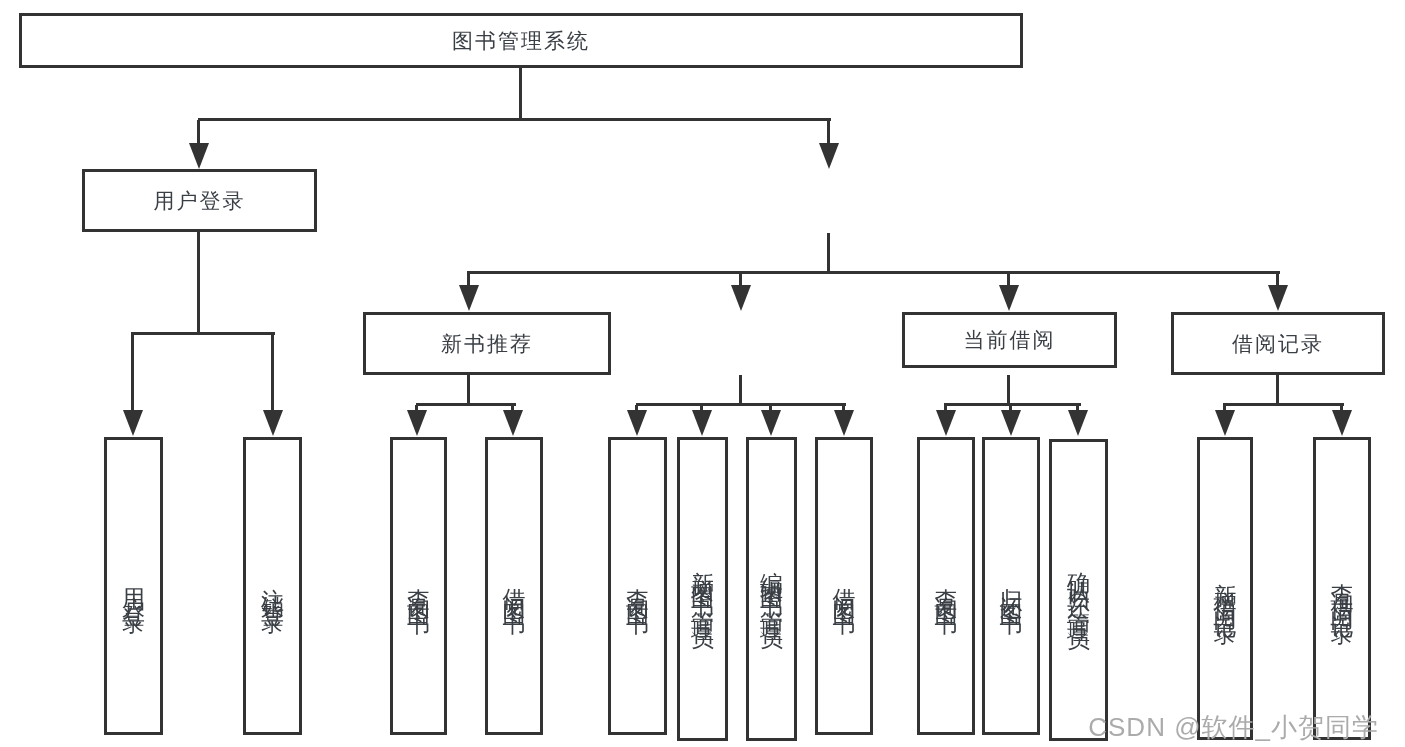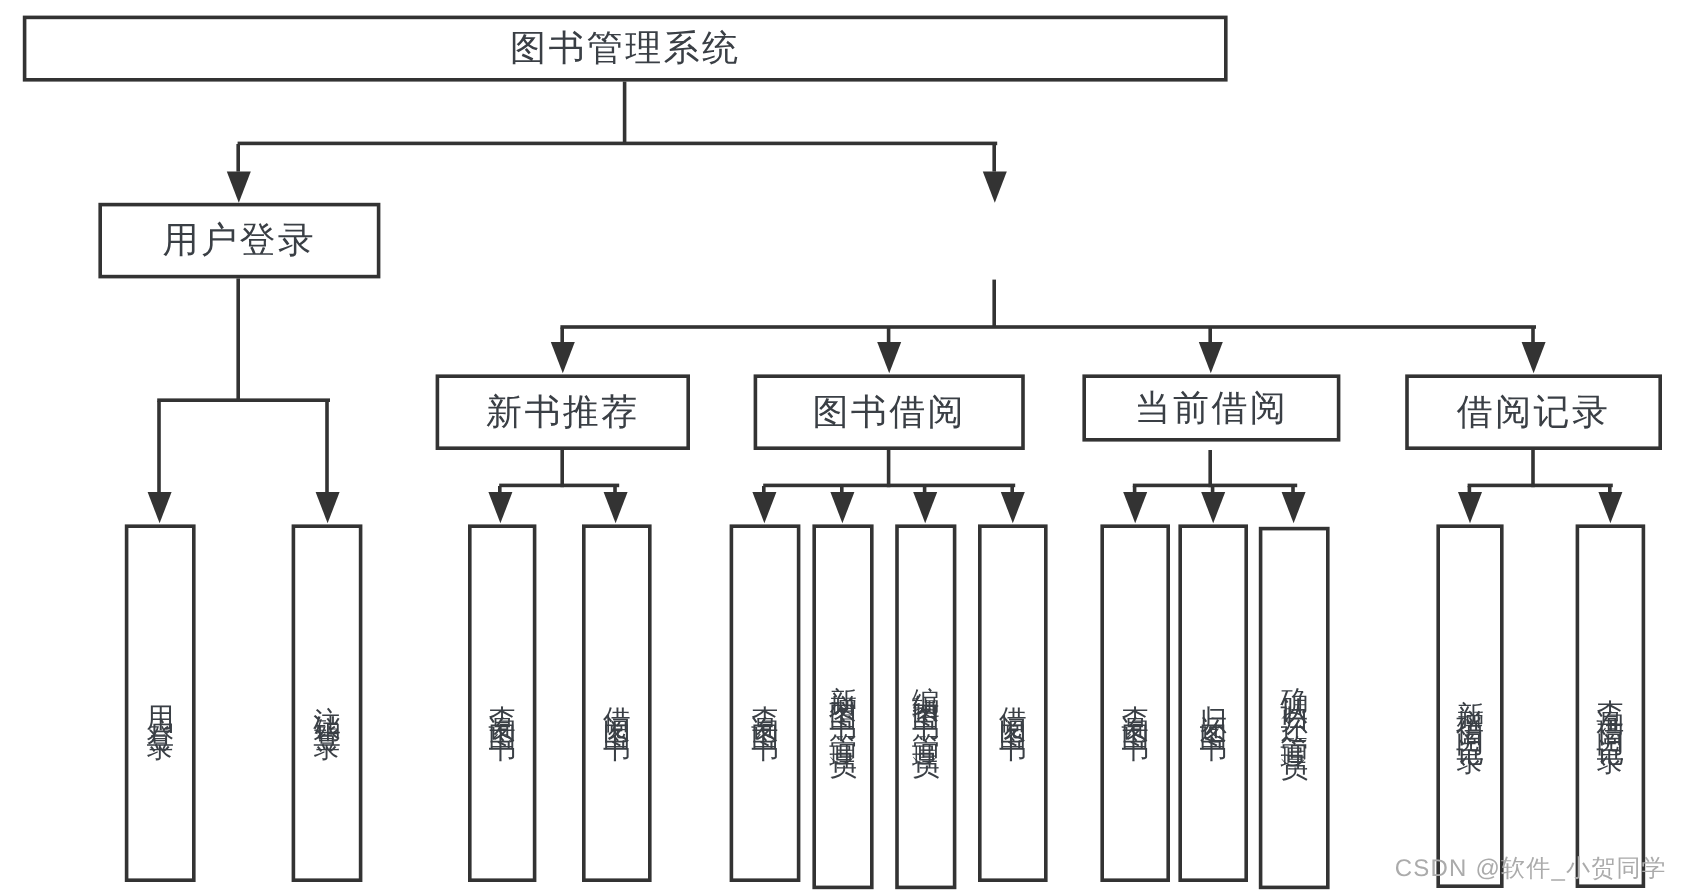--- a/index.html
+++ b/index.html
@@ -16,21 +16,21 @@
     background:var(--bg);
     font-family:"Liberation Sans","DejaVu Sans",sans-serif;
     overflow:hidden;
   }
   
   .hbox{
     position:absolute;
     background:var(--bg);
     border:3px solid var(--line);
     display:flex;align-items:center;justify-content:center;
-    font-size:30px;letter-spacing:2px;color:var(--text);
+    font-size:21px;letter-spacing:2px;color:var(--text);
   }
   
   .vbox{
     position:absolute;
     background:var(--bg);
     border:3px solid var(--line);
     display:flex;align-items:center;justify-content:center;
   }
   .vbox span{
     writing-mode:vertical-rl;
@@ -47,22 +47,22 @@
   .drop::after{
     content:"";position:absolute;top:100%;left:50%;
     transform:translateX(-50%);
     width:0;height:0;
     border-left:10px solid transparent;
     border-right:10px solid transparent;
     border-top:26px solid var(--line);
   }
   .watermark{
     position:absolute;
-    right:16px;top:710px;
-    font-size:20px;letter-spacing:1px;
+    right:26px;top:710px;
+    font-size:26px;letter-spacing:1px;
     color:var(--wm);
     white-space:nowrap;
   }
 </style>
 </head>
 <body>
 
 <div class="stage">
 
   <div class="hbox" style="left:19px;top:13px;width:1004px;height:55px">
@@ -83,25 +83,22 @@
   <div class="drop" style="left:131px;top:334px;height:76px"></div>
   <div class="drop" style="left:271px;top:334px;height:76px"></div>
 
   <div class="vline" style="left:827px;top:233px;height:40px"></div>
   <div class="hline" style="left:467px;top:271px;width:813px"></div>
   <div class="drop" style="left:467px;top:273px;height:12px"></div>
   <div class="drop" style="left:739px;top:273px;height:12px"></div>
   <div class="drop" style="left:1007px;top:273px;height:12px"></div>
   <div class="drop" style="left:1276px;top:273px;height:12px"></div>
 
-  <div class="hbox" style="left:363px;top:312px;width:212px;height:63px">
+  <div class="hbox" style="left:363px;top:312px;width:248px;height:63px">
     <span>新书推荐</span>
-  </div>
-  <div class="hbox" style="left:628px;top:312px;width:226px;height:63px">
-    <span>图书借阅</span>
   </div>
   <div class="hbox" style="left:902px;top:312px;width:215px;height:56px">
     <span>当前借阅</span>
   </div>
   <div class="hbox" style="left:1171px;top:312px;width:214px;height:63px">
     <span>借阅记录</span>
   </div>
 
   <div class="vline" style="left:467px;top:375px;height:31px"></div>
   <div class="hline" style="left:416px;top:403px;width:100px"></div>

